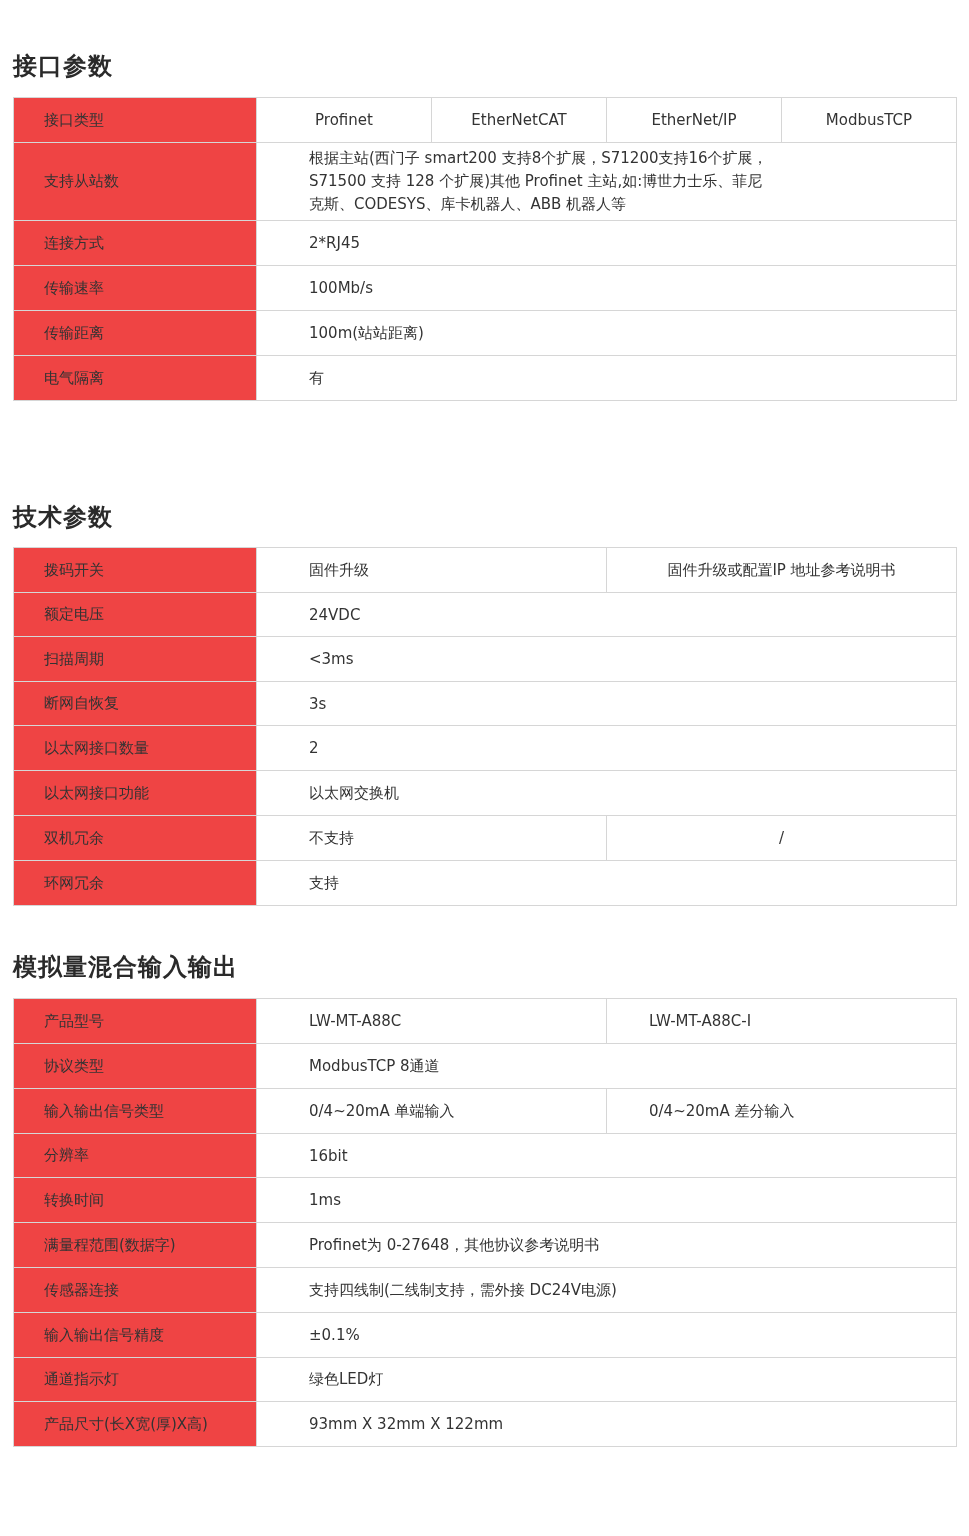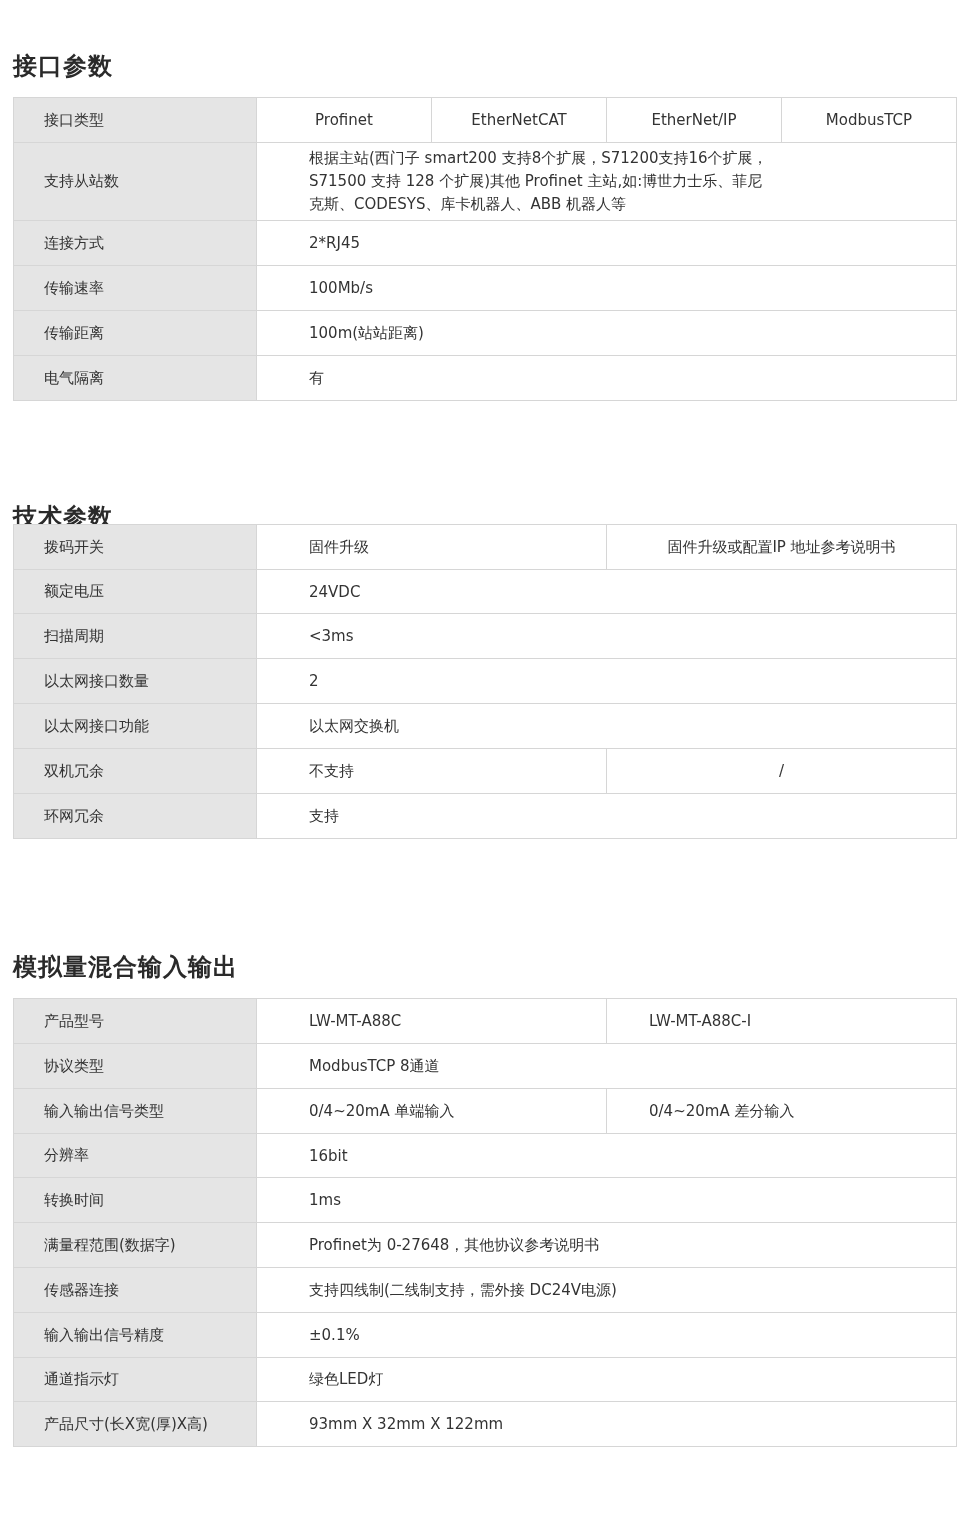--- a/index.html
+++ b/index.html
@@ -1,20 +1,20 @@
 <!DOCTYPE html>
 <html><head>
 <meta charset="utf-8">
 <style>
   html, body { margin:0; padding:0; background:#ffffff; }
   body { width:969px; height:1536px; position:relative; font-family:"DejaVu Sans","Liberation Sans",sans-serif; color:#333333; overflow:hidden; }
   .section-title { position:absolute; left:13px; font-size:24px; font-weight:bold; color:#2a2a2a; letter-spacing:1px; }
   table.spec { position:absolute; left:13px; width:943px; border-collapse:collapse; table-layout:fixed; font-size:15px; }
   table.spec td { border:1px solid #d6d6d6; padding:0; vertical-align:middle; color:#333; }
-  td.lbl { width:212px; background:#e5e5e5; padding-left:30px !important; }
+  td.lbl { width:212px; background:#ef4444; padding-left:30px !important; }
   td.val { padding-left:52px !important;margin-left:28px; }
   td.ctr { text-align:center; }
   td.sub { padding-left:42px !important; }
   .multi { line-height:23px; padding-top:2px; padding-bottom:2px; }
 </style>
 </head>
 <body>
 
 <div class="section-title" style="top:50px;">接口参数</div>
 <table class="spec" style="top:97px;">
@@ -54,39 +54,43 @@
     <td class="val" colspan="4">100m(站站距离)</td>
   </tr>
   <tr style="height:45px">
     <td class="lbl">电气隔离</td>
     <td class="val" colspan="4">有</td>
   </tr>
 </tbody>
   </table>
 
 <div class="section-title" style="top:501px;">技术参数</div>
-<table class="spec" style="top:524px;padding-left:48px;">
+<table class="spec" style="top:547px;padding-left:48px;">
   <colgroup>
       <col style="width:243px">
       <col style="width:350px">
       <col style="width:350px">
     </colgroup>
   <tbody>
       <tr style="height:45px">
     <td class="lbl">拨码开关</td>
     <td class="val">固件升级</td>
     <td class="ctr">固件升级或配置IP 地址参考说明书</td>
   </tr>
   <tr style="height:44px">
     <td class="lbl">额定电压</td>
     <td class="val" colspan="2">24VDC</td>
   </tr>
   <tr style="height:45px">
     <td class="lbl">扫描周期</td>
     <td class="val" colspan="2">&lt;3ms</td>
+  </tr>
+  <tr style="height:44px">
+    <td class="lbl">断网自恢复</td>
+    <td class="val" colspan="2">3s</td>
   </tr>
   <tr style="height:45px">
     <td class="lbl">以太网接口数量</td>
     <td class="val" colspan="2">2</td>
   </tr>
   <tr style="height:45px">
     <td class="lbl">以太网接口功能</td>
     <td class="val" colspan="2">以太网交换机</td>
   </tr>
   <tr style="height:45px">

